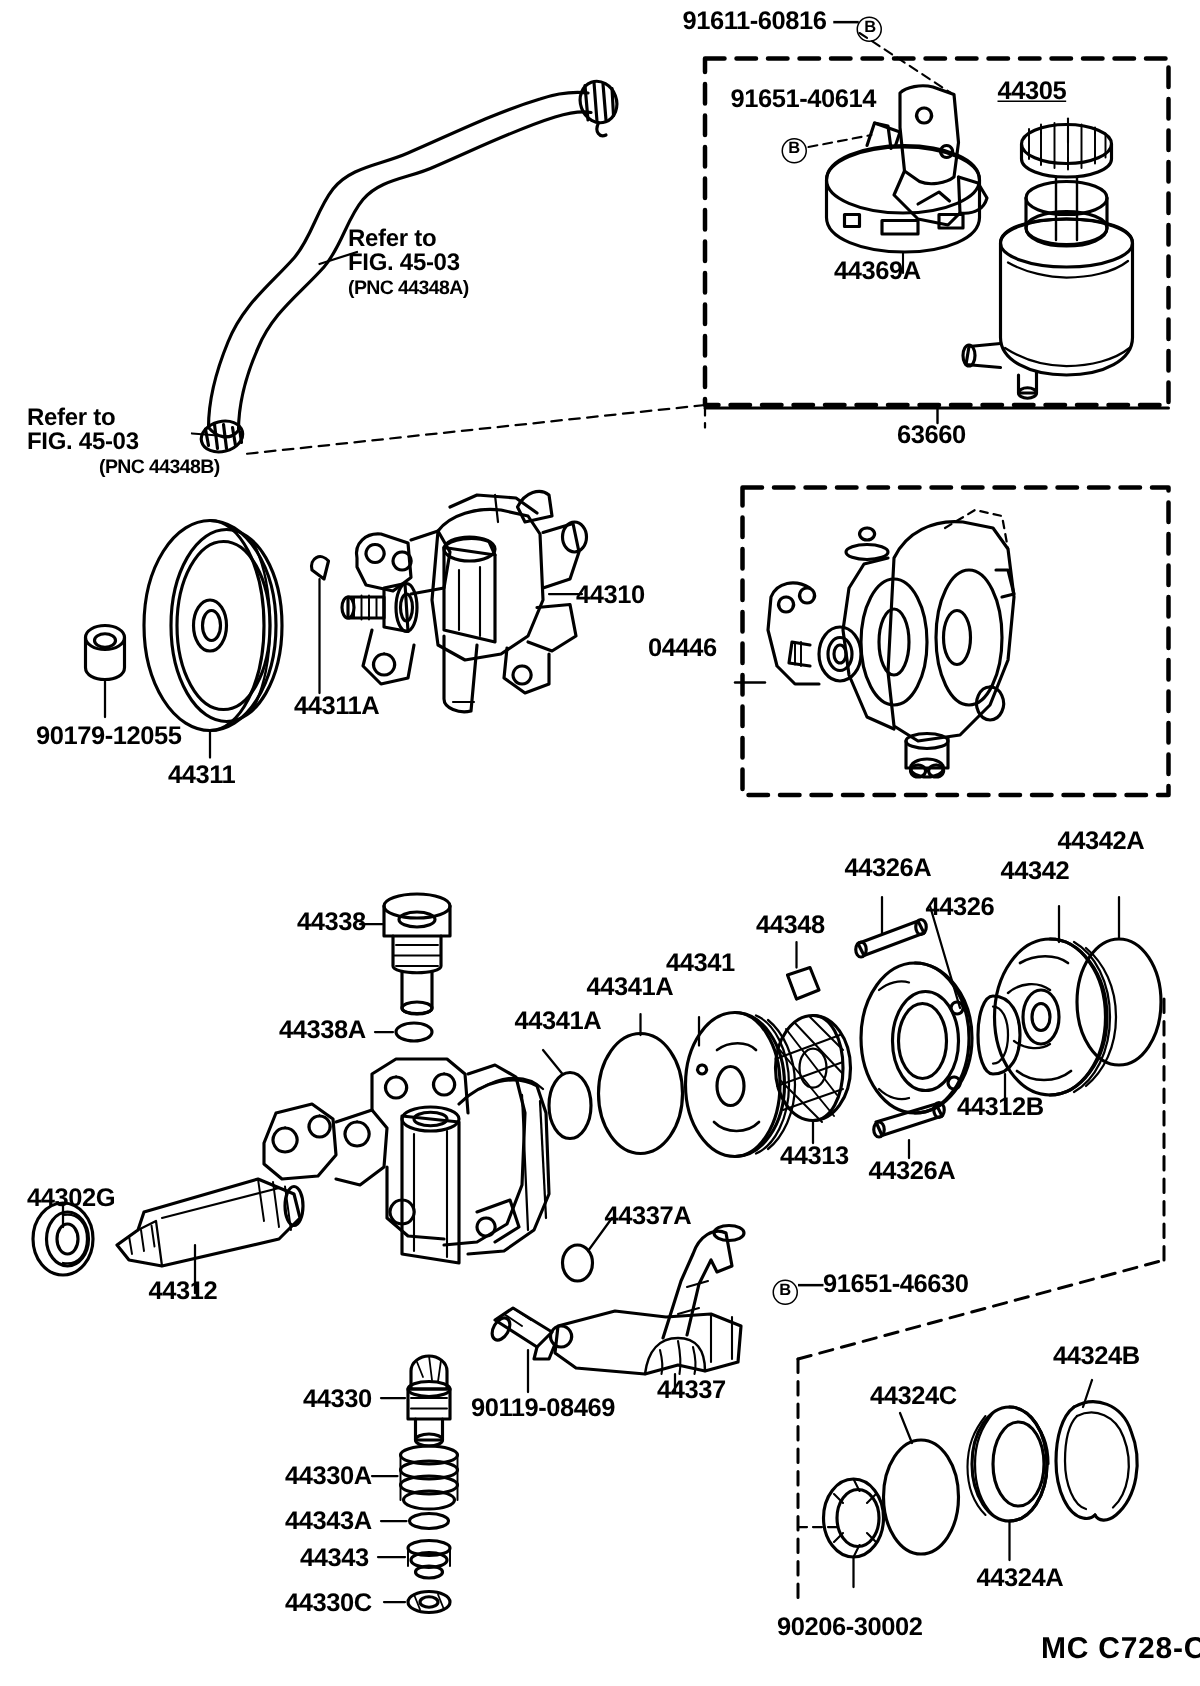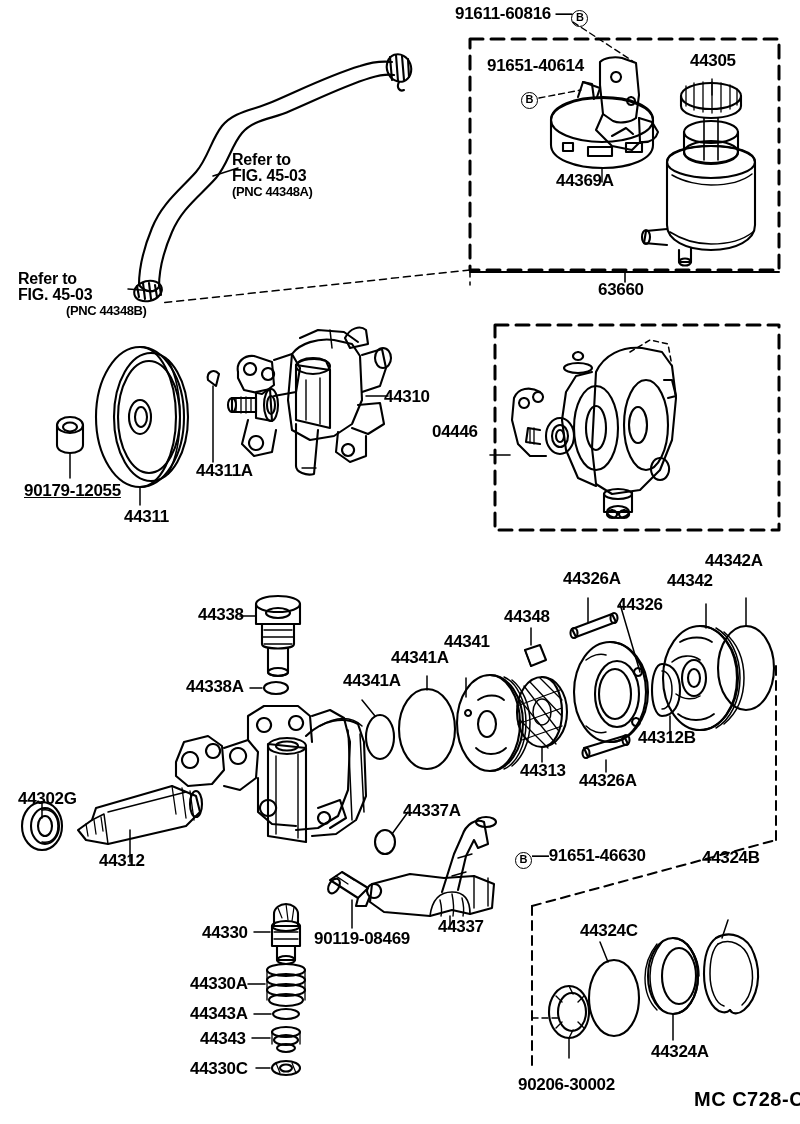--- a/index.html
+++ b/index.html
@@ -457,25 +457,25 @@
   <span>91611-60816</span>
   <span style="letter-spacing:-1px;">—</span><span class="bcirc">B</span>
 </div>
 
 <div class="lbl" style="left:487px;top:57px;">91651-40614</div>
 <div style="position:absolute;left:521px;top:87px;">
   <span class="bcirc">B</span>
 </div>
 
 <div class="lbl" style="left:556px;top:172px;">44369A</div>
-<div class="lbl" style="left:690px;top:52px;">44305</div>
+<div class="lbl" style="left:665px;top:52px;text-decoration:underline;">44305</div>
 <div class="lbl" style="left:598px;top:281px;">63660</div>
 
-<div class="lbl" style="left:24px;top:482px;text-decoration:underline;">90179-12055</div>
-<div class="lbl" style="left:112px;top:508px;margin-left:12px;">44311</div>
+<div class="lbl" style="left:24px;top:482px;">90179-12055</div>
+<div class="lbl" style="left:112px;top:508px;">44311</div>
 <div class="lbl" style="left:196px;top:462px;">44311A</div>
 <div class="lbl" style="left:384px;top:388px;">44310</div>
 
 <div class="lbl" style="left:432px;top:423px;">04446</div>
 
 <div class="lbl" style="left:198px;top:606px;">44338</div>
 <div class="lbl" style="left:186px;top:678px;">44338A</div>
 <div class="lbl" style="left:18px;top:790px;">44302G</div>
 <div class="lbl" style="left:99px;top:852px;">44312</div>
 
@@ -501,17 +501,17 @@
 
 <div class="lbl" style="left:202px;top:924px;">44330</div>
 <div class="lbl" style="left:190px;top:975px;">44330A</div>
 <div class="lbl" style="left:190px;top:1005px;">44343A</div>
 <div class="lbl" style="left:200px;top:1030px;">44343</div>
 <div class="lbl" style="left:190px;top:1060px;">44330C</div>
 
 <div class="lbl" style="left:518px;top:1032px;margin-top:44px;">90206-30002</div>
 <div class="lbl" style="left:580px;top:922px;">44324C</div>
 <div class="lbl" style="left:651px;top:1043px;">44324A</div>
-<div class="lbl" style="left:702px;top:849px;">44324B</div>
+<div class="lbl" style="left:702px;top:895px;">44324B</div>
 
 <div class="lbl foot" style="left:694px;top:1089px;">MC  C728-C</div>
 
 </div>
 
 </body></html>

